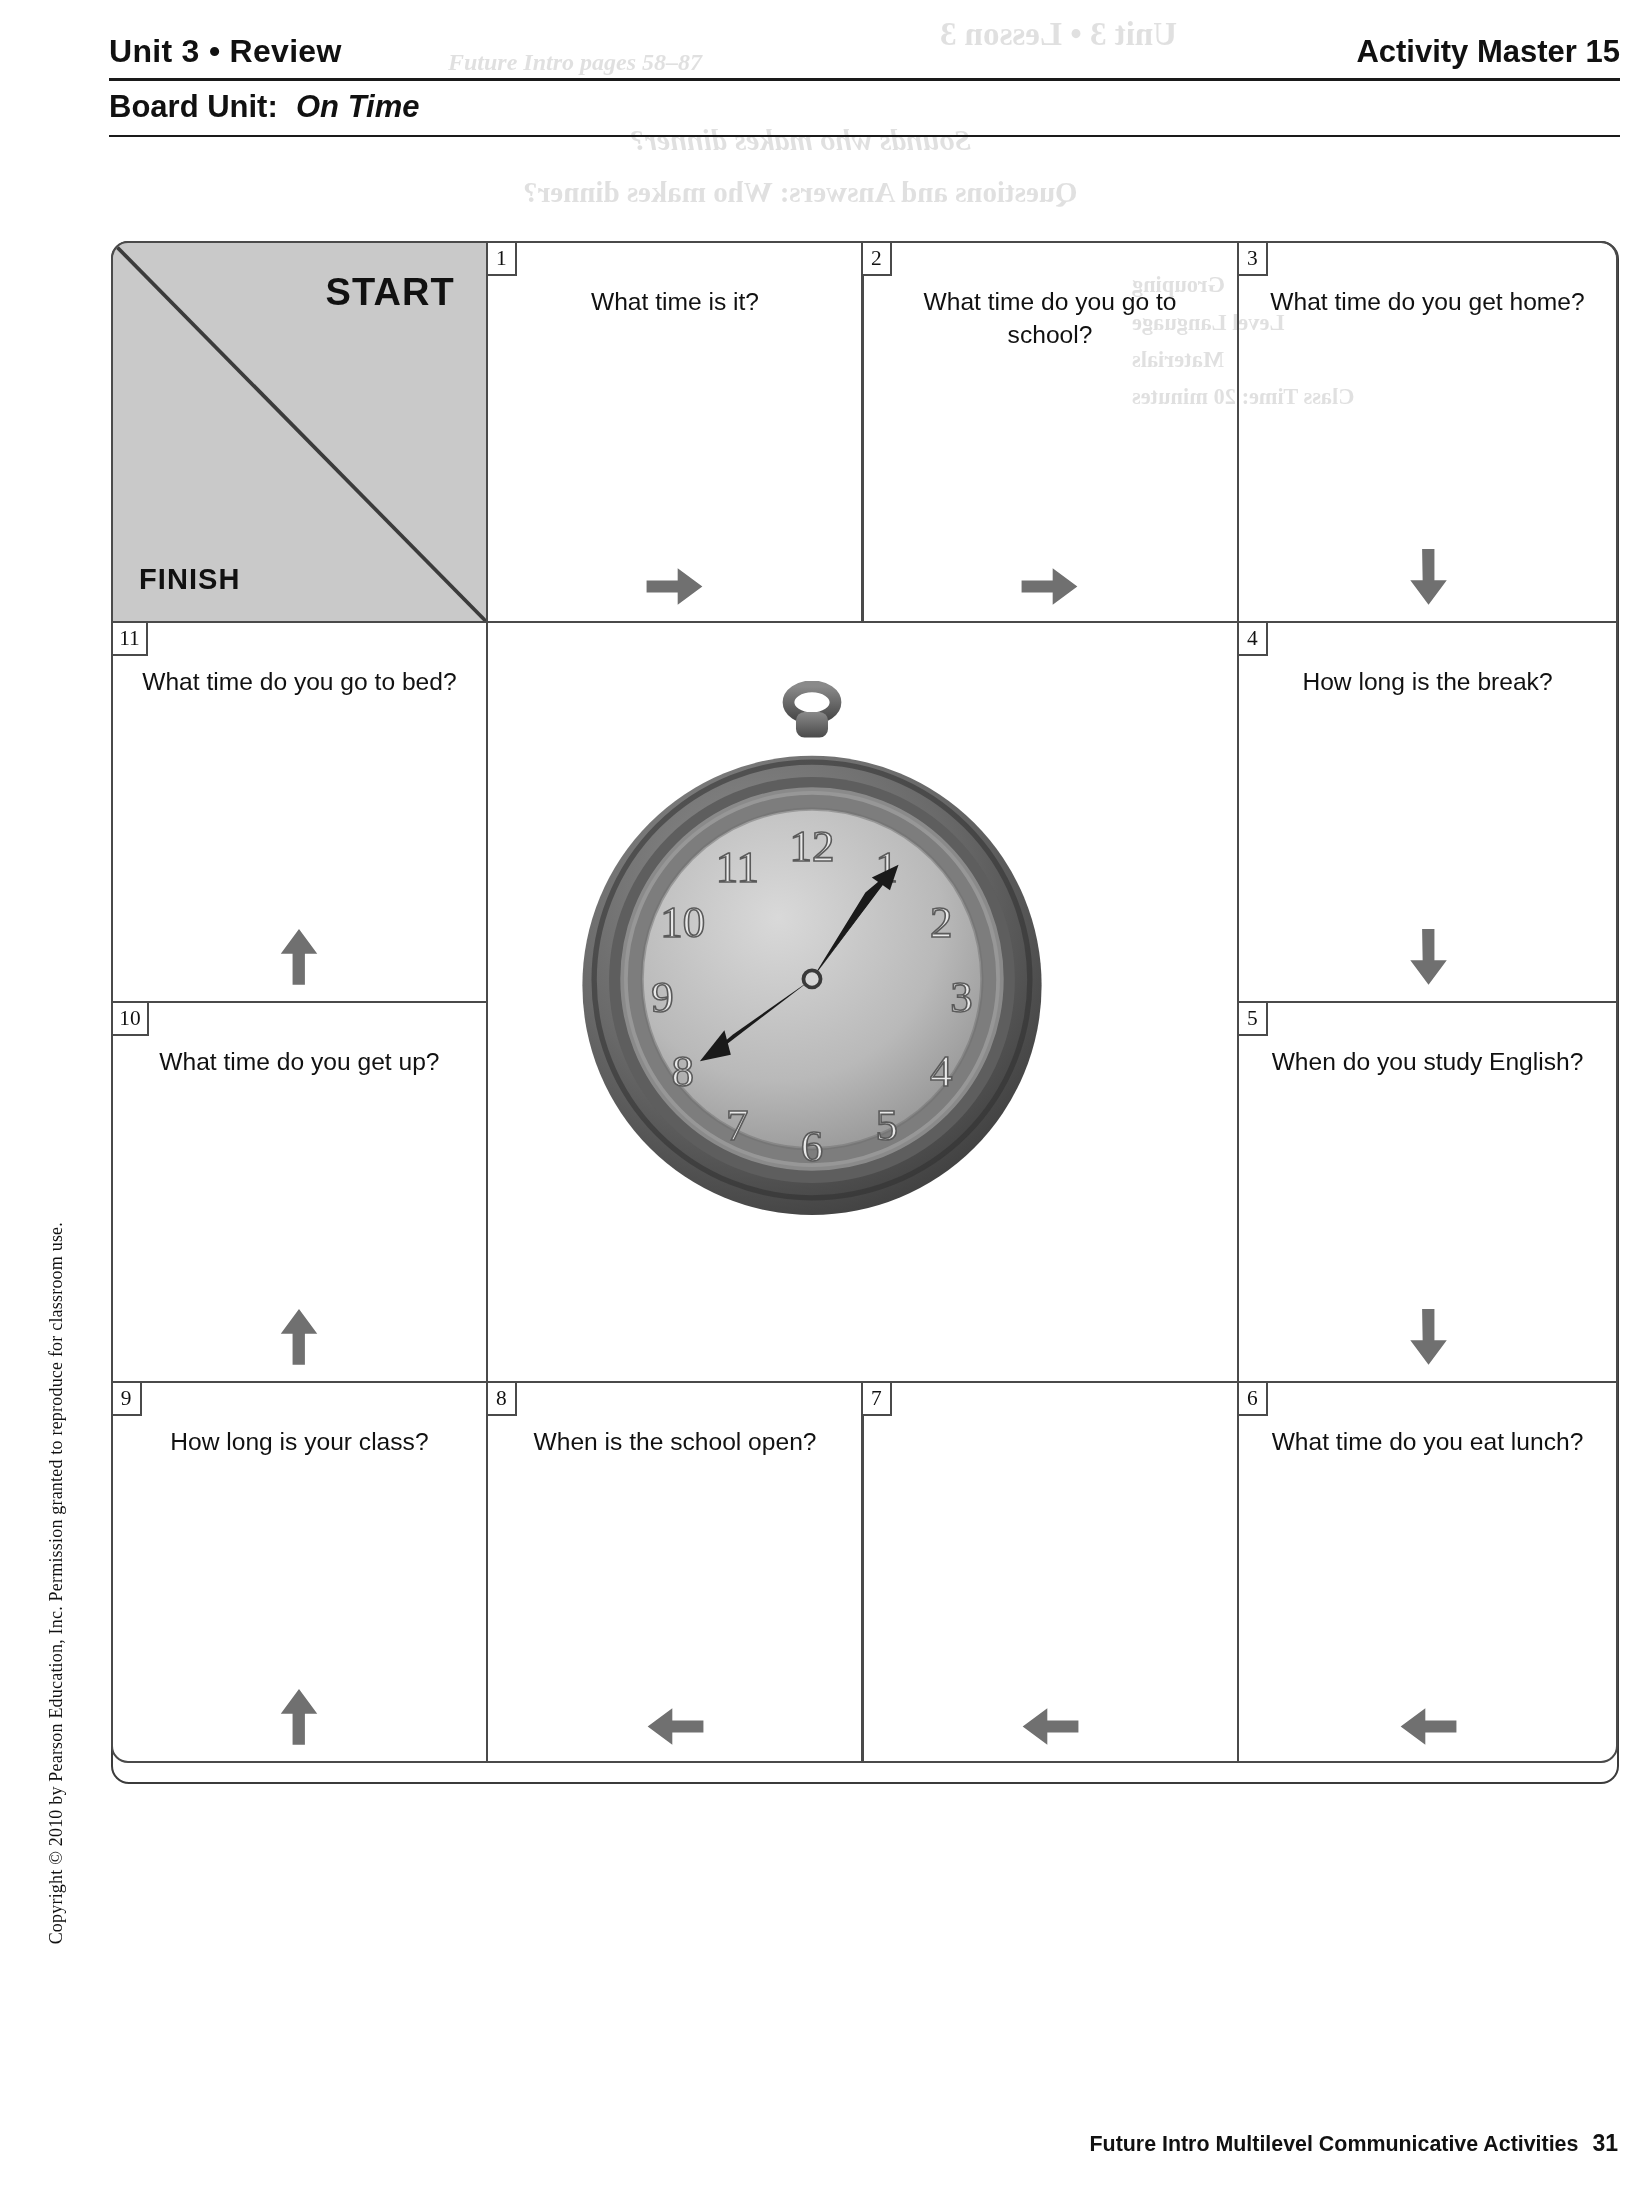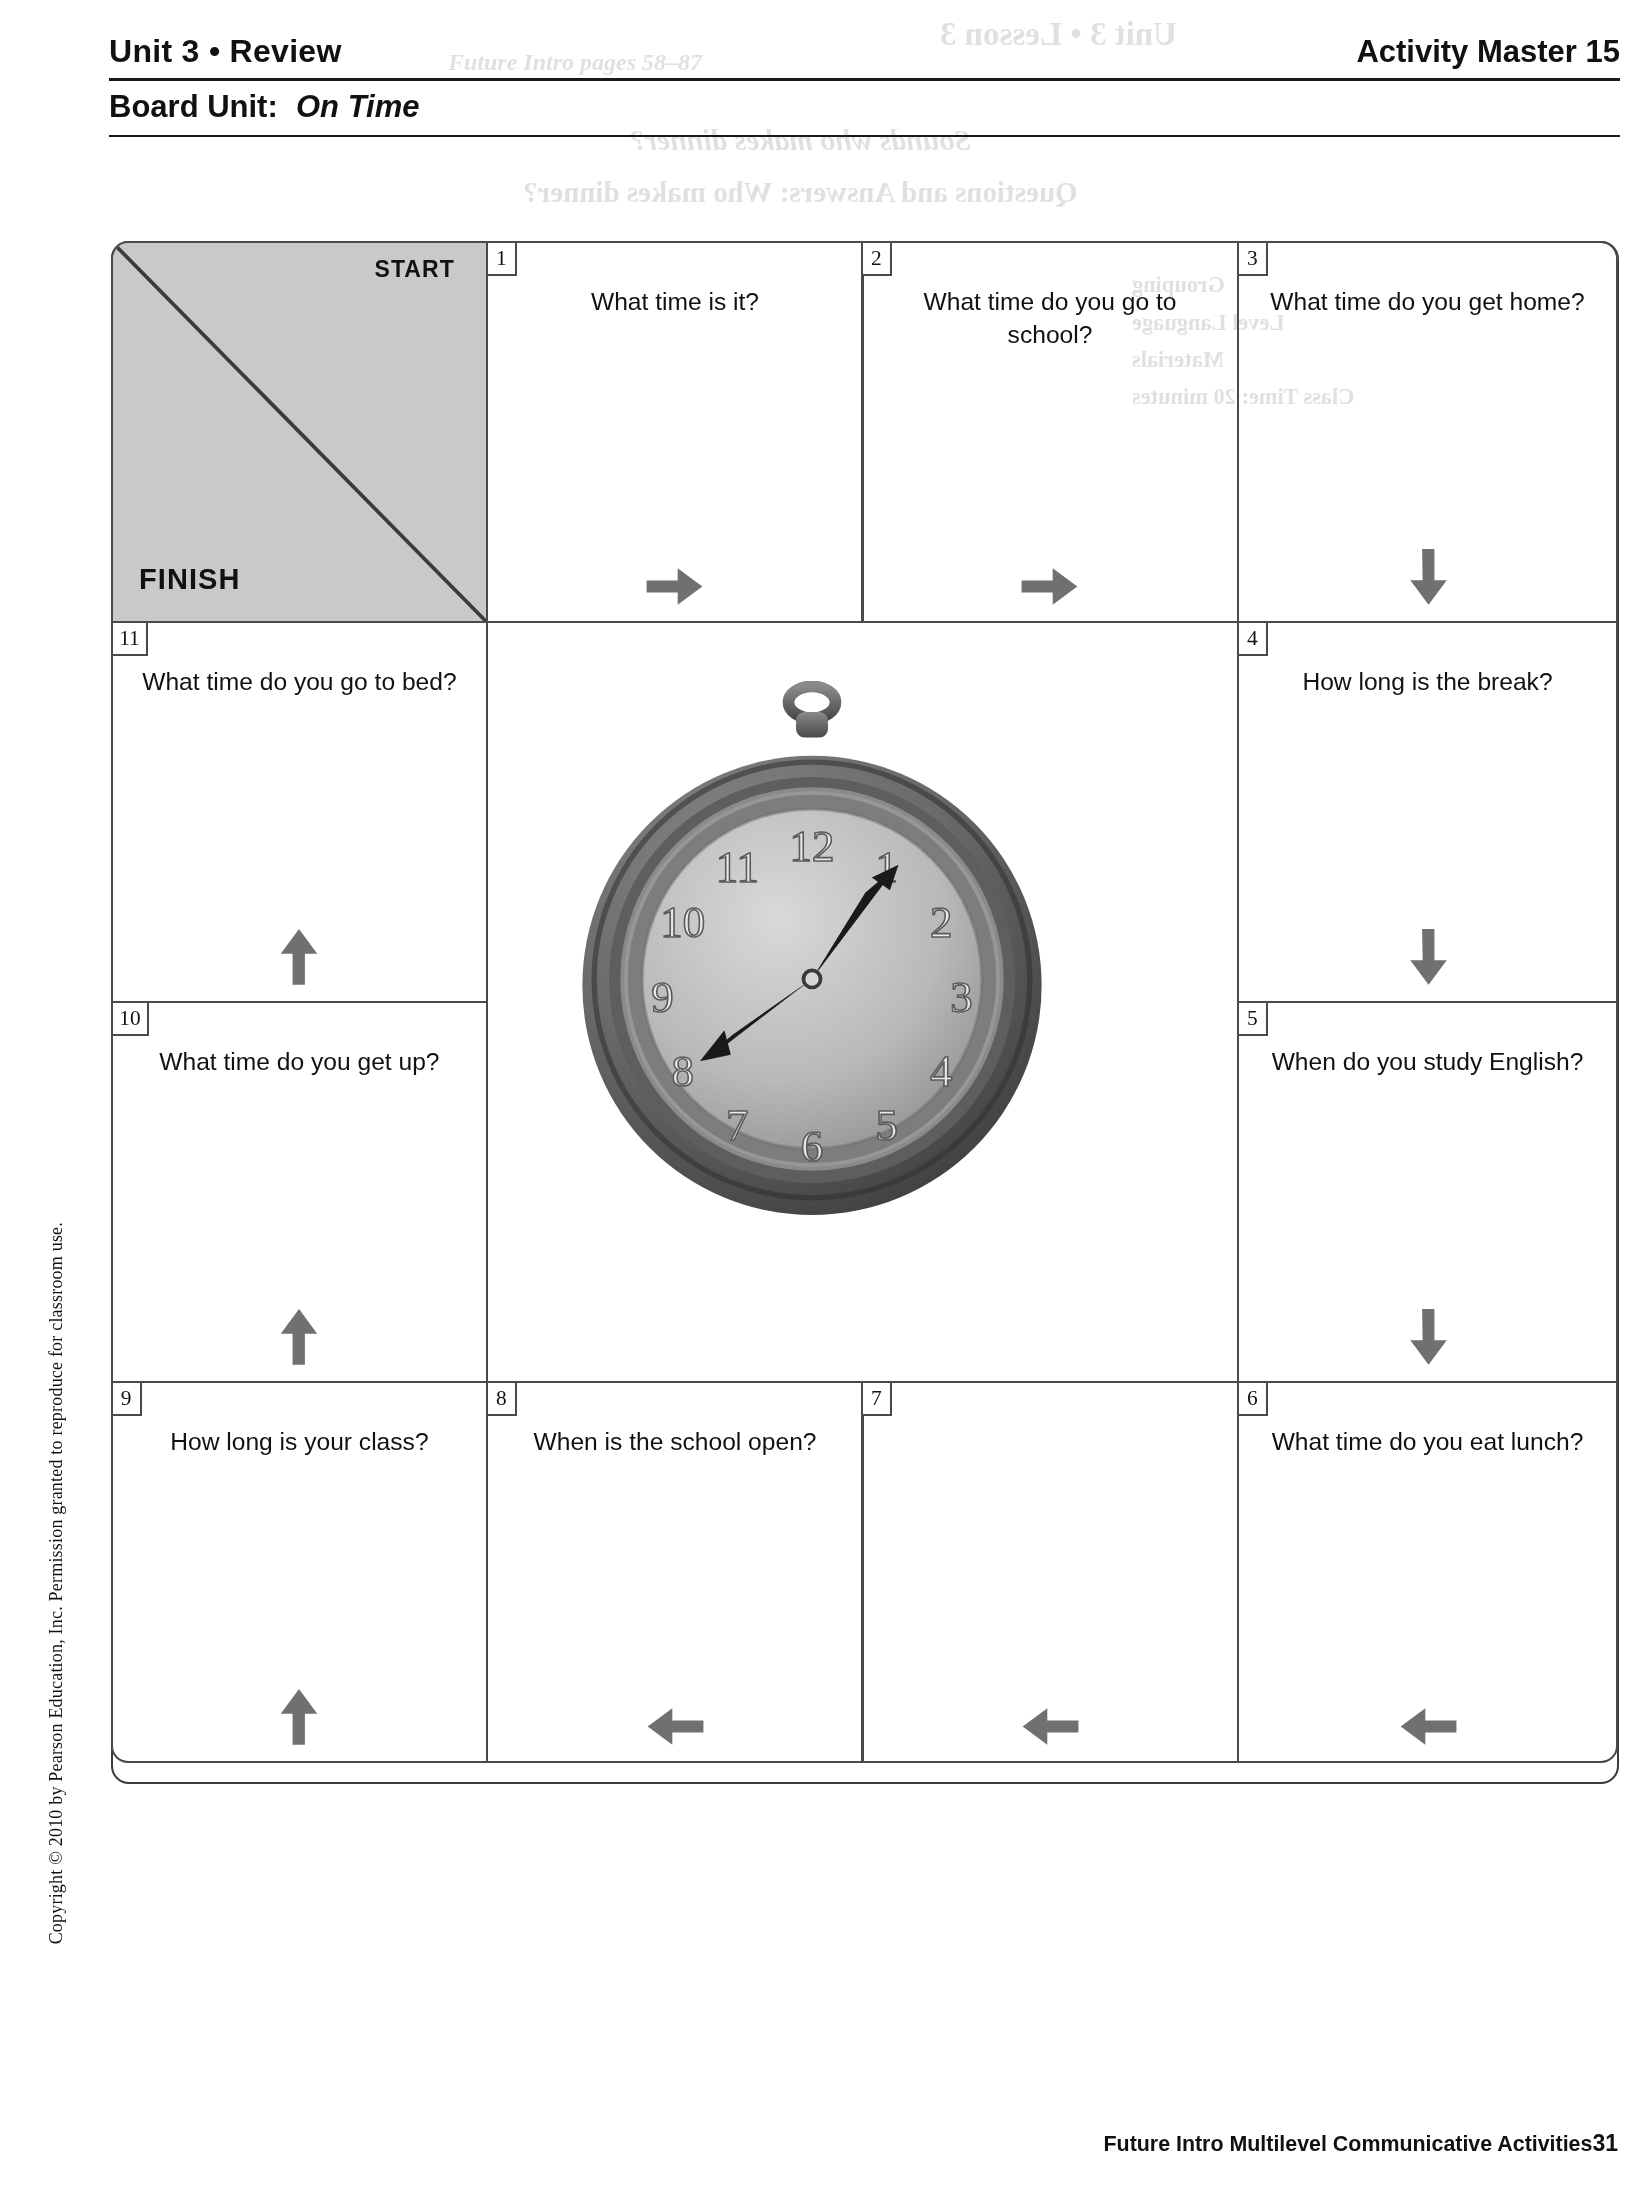--- a/index.html
+++ b/index.html
@@ -120,23 +120,23 @@
     border: 2.1px solid #4a4a4a;
     background: #c9c9c9;
     overflow: hidden;
   }
   .startfinish .diag {
     position: absolute;
     inset: 0;
   }
   .startfinish .start-label {
     position: absolute;
-    top: 13px;
+    top: 28px;
     right: 31px;
-    font-size: 23px;
+    font-size: 38px;
     font-weight: bold;
     letter-spacing: 1.1px;
     margin-left: 9px;
   }
   .startfinish .finish-label {
     position: absolute;
     bottom: 24.6px;
     left: 26px;
     font-size: 29px;
     font-weight: bold;
@@ -154,21 +154,21 @@
 
   
   .footer {
     position: absolute;
     left: 929px;
     top: 2130px;
     width: 689px;
     display: flex;
     align-items: baseline;
     justify-content: flex-end;
-    gap: 0;
+    gap: 14px;
   }
   .footer .ftitle {
     font-size: 21.4px;
     font-weight: bold;
   }
   .footer .fpage {
     font-size: 23px;
     font-weight: bold;
   }
 

